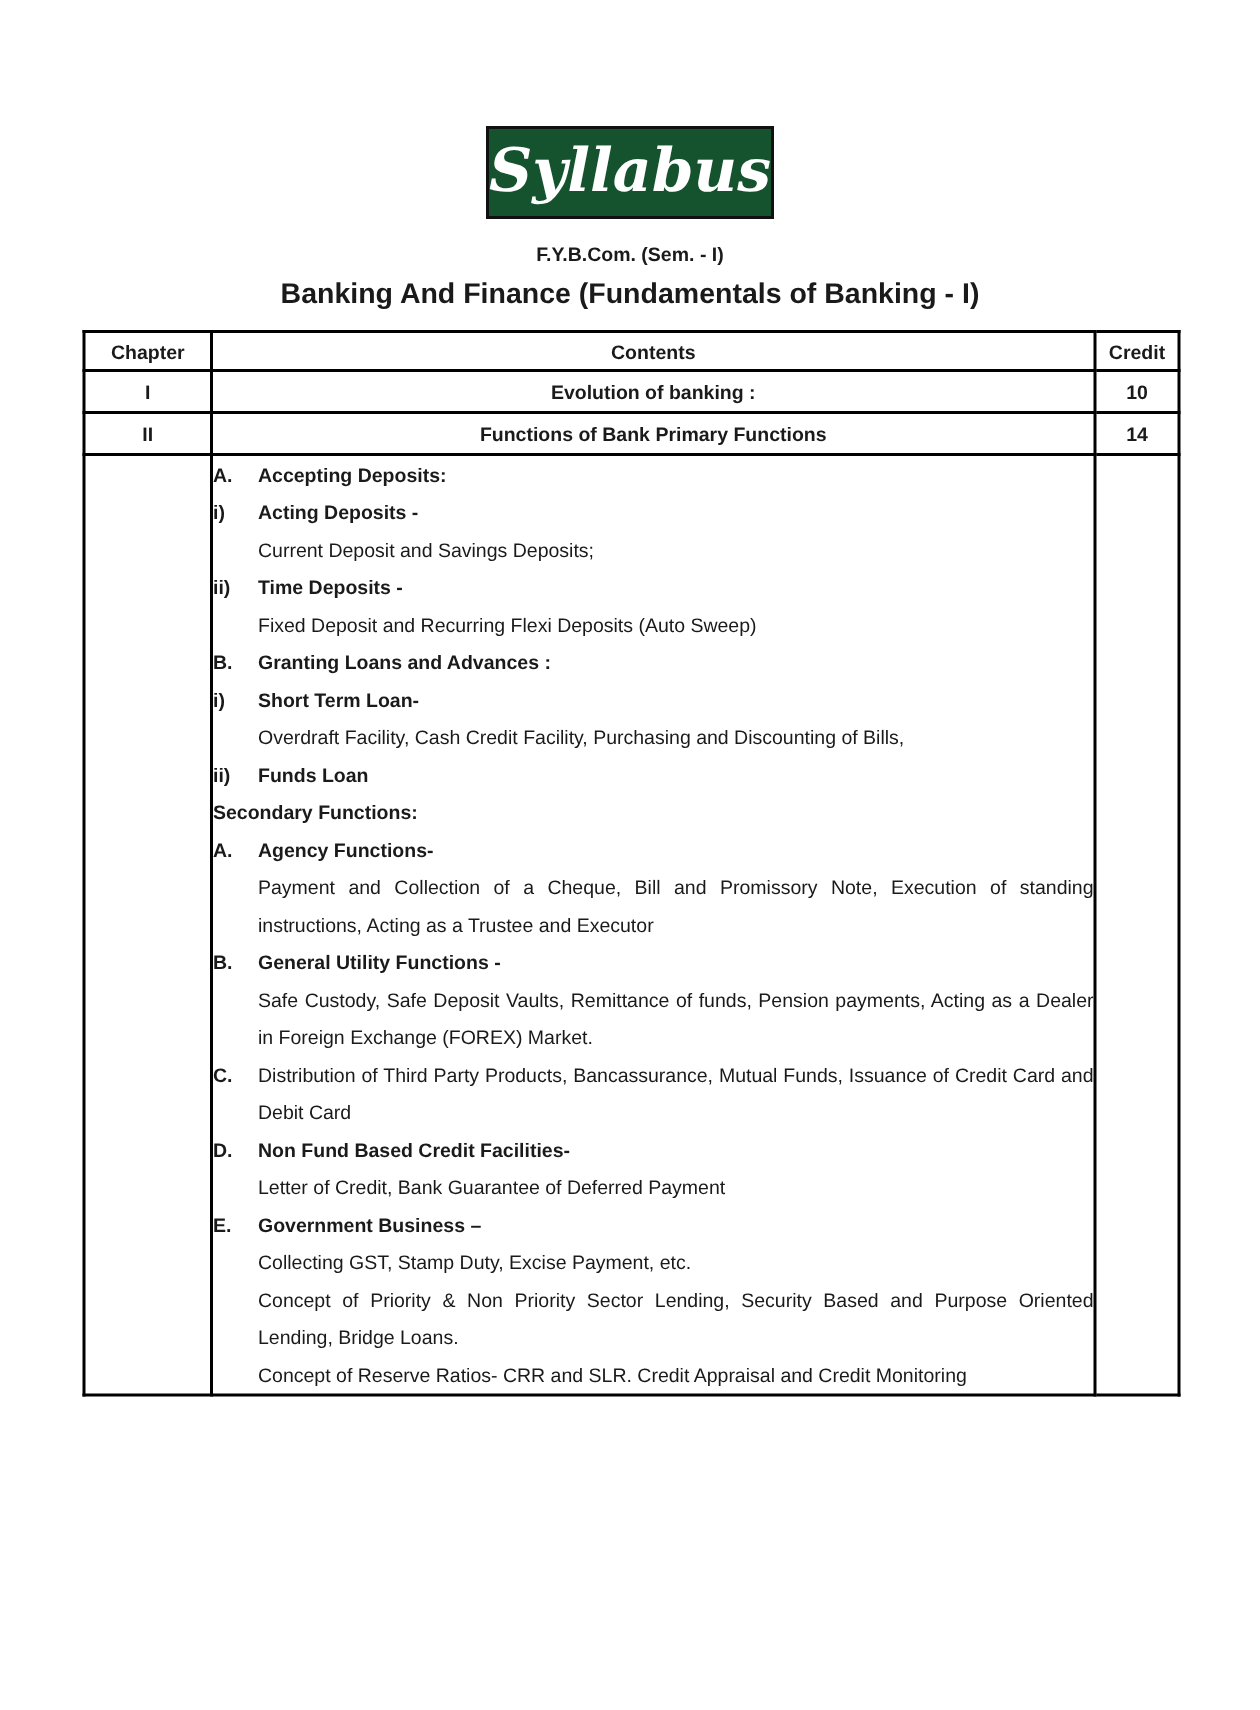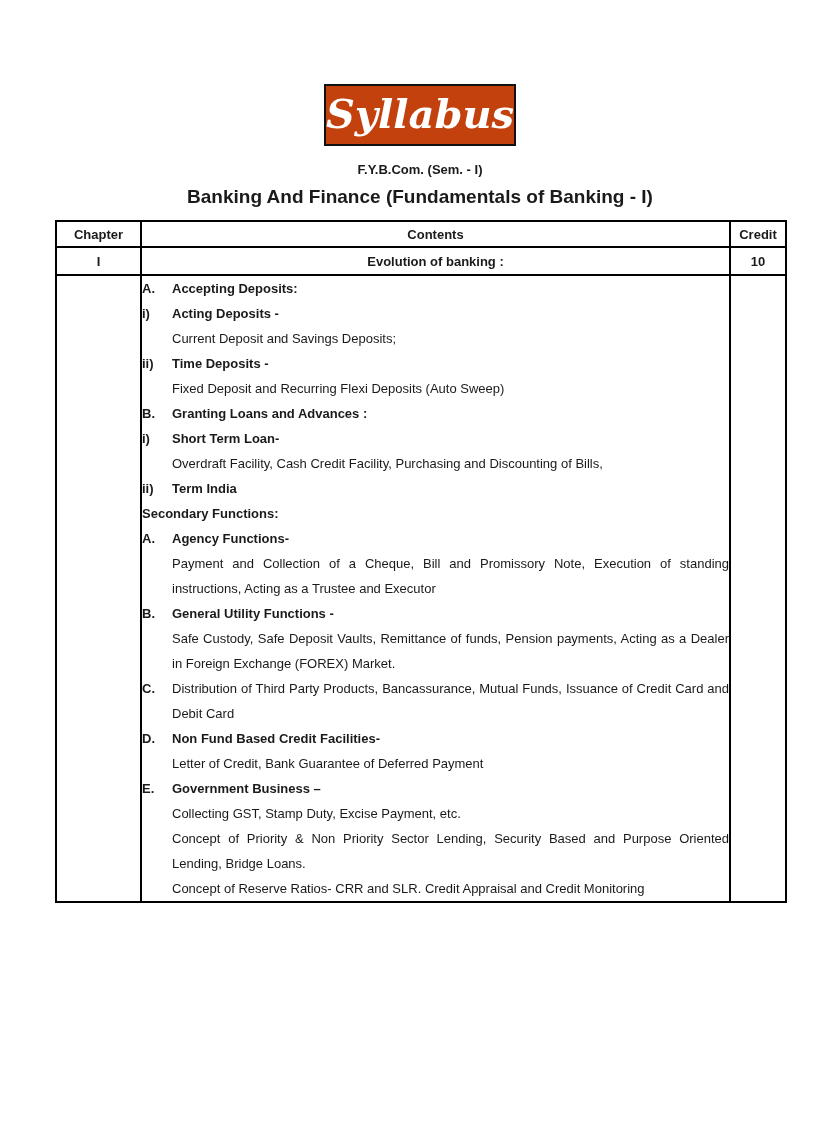--- a/index.html
+++ b/index.html
@@ -15,21 +15,21 @@
     position: relative;
   }
   .page {
     width: 840px;
     height: 1140px;
     overflow: hidden;
   }
   .banner {
     width: 192px;
     height: 62px;
-    background: #c2410c;
+    background: #14532d;
     margin: 84px auto 0 auto;
     display: flex;
     align-items: center;
     justify-content: center;
     box-shadow: inset 0 0 0 2px #111;
   }
   .banner-text {
     font-family: "DejaVu Serif", serif;
     font-style: italic;
     font-weight: bold;
@@ -126,20 +126,25 @@
       <th>Credit</th>
     </tr>
 
     <tr>
       <td class="ctr">I</td>
       <td class="ctr">Evolution of banking :</td>
       <td class="ctr">10</td>
     </tr>
 
 
+    <tr>
+      <td class="ctr">II</td>
+      <td class="ctr">Functions of Bank Primary Functions</td>
+      <td class="ctr">14</td>
+    </tr>
 
     <tr>
       <td></td>
       <td class="bodycell2">
 
         <div class="cline hang bold">
           <span class="marker">A.</span>
           <span class="ltext">Accepting Deposits:</span>
         </div>
 
@@ -170,21 +175,21 @@
           <span class="marker">i)</span>
           <span class="ltext">Short Term Loan-</span>
         </div>
 
         <div class="cline cont just">
           <span class="ltext">Overdraft Facility, Cash Credit Facility, Purchasing and Discounting of Bills,</span>
         </div>
 
         <div class="cline hang bold">
           <span class="marker">ii)</span>
-          <span class="ltext">Term India</span>
+          <span class="ltext">Funds Loan</span>
         </div>
 
         <div class="cline flushbold">
           <span class="ltext">Secondary Functions:</span>
         </div>
 
         <div class="cline hang bold">
           <span class="marker">A.</span>
           <span class="ltext">Agency Functions-</span>
         </div>

